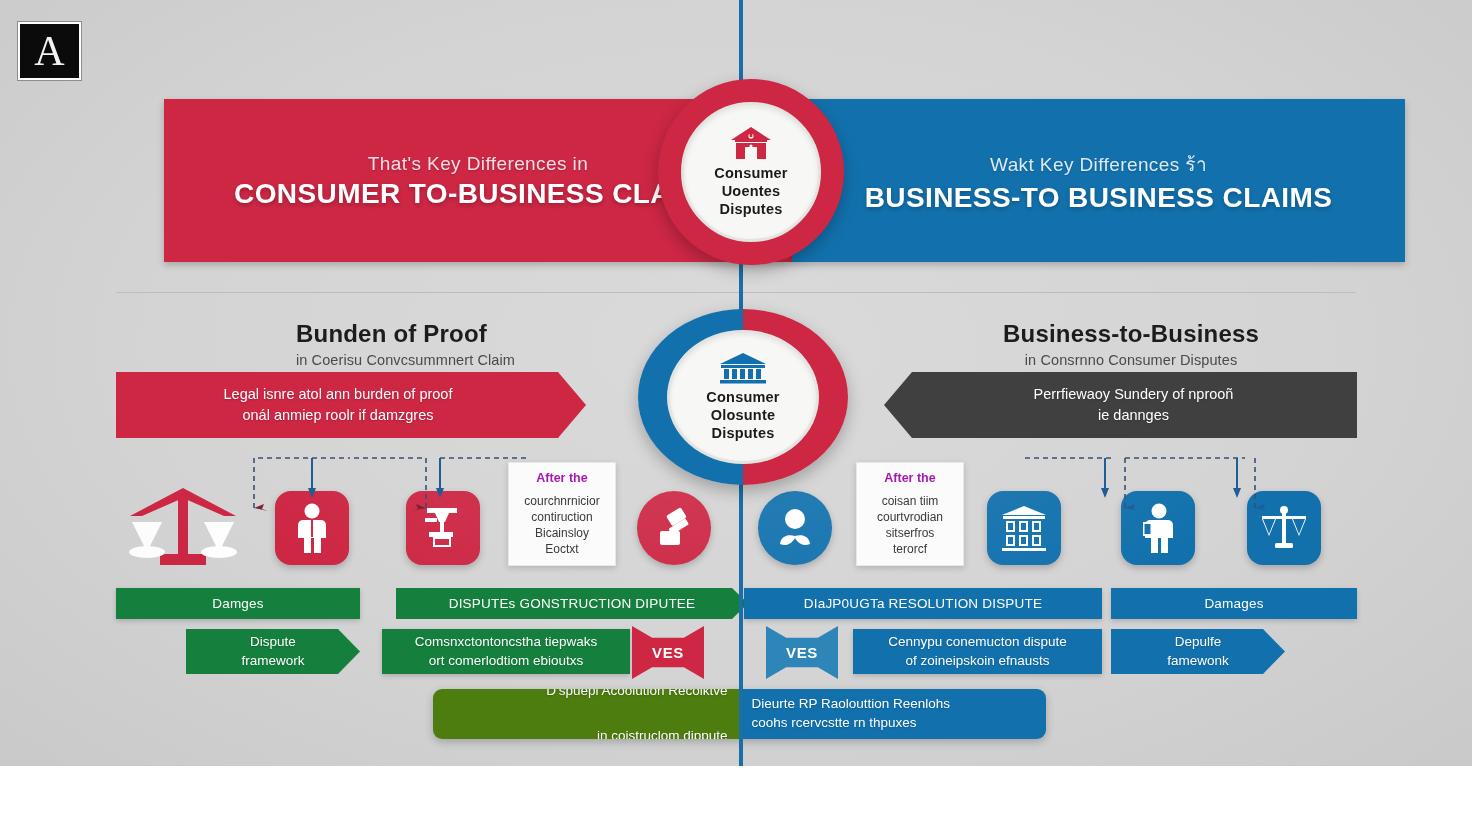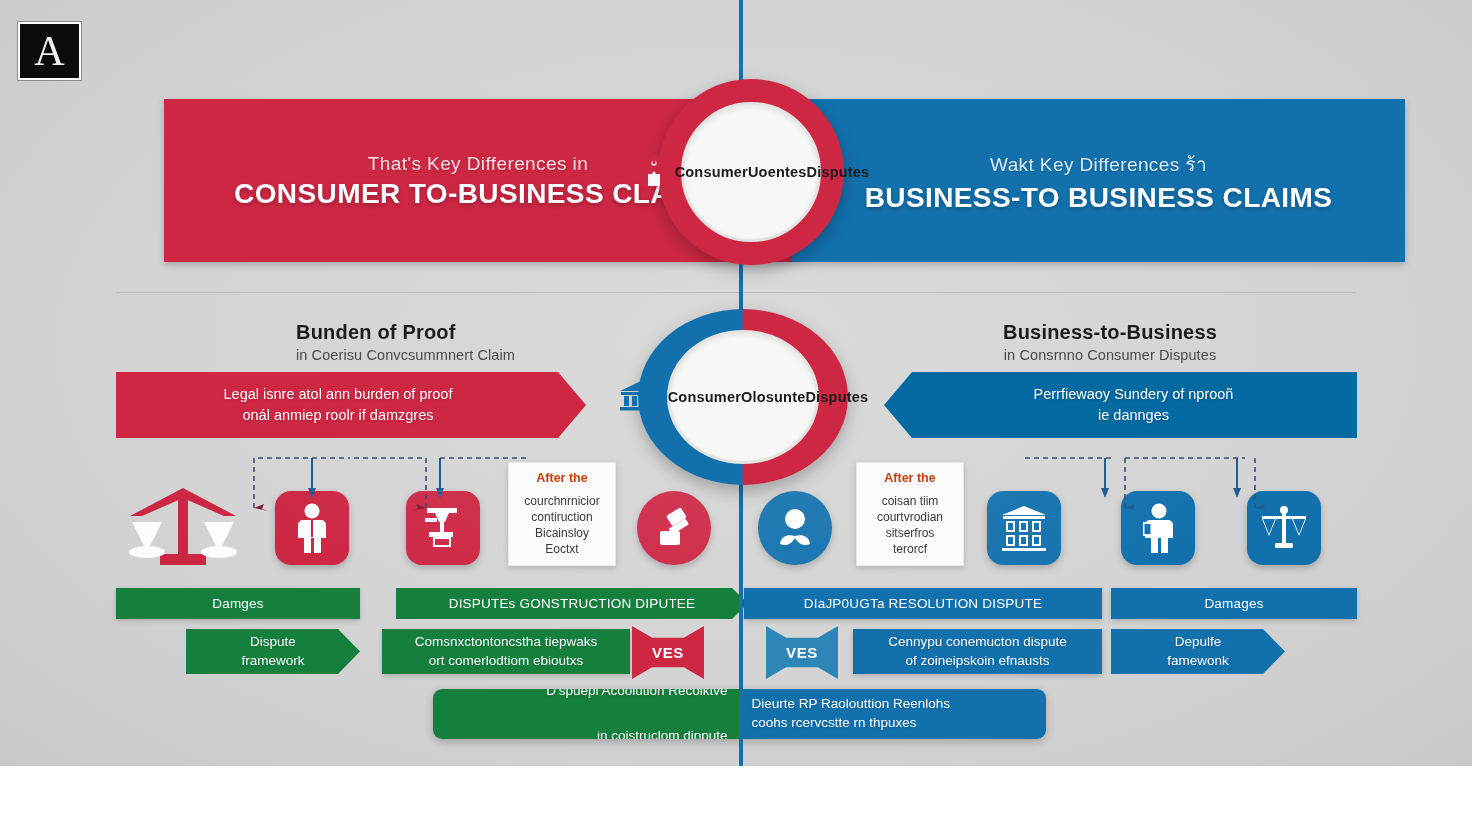--- a/index.html
+++ b/index.html
@@ -113,42 +113,42 @@
   #hub-mid {
     left: 638px; top: 309px;
     width: 210px; height: 176px;
     border-radius: 50%;
     background: linear-gradient(to right, #1271ad 0%, #1271ad 49%, #cd2744 51%, #cd2744 100%);
   }
   .hub-inner {
     background: #f7f7f5;
     border-radius: 50%;
     border: 3px solid #e3e3e0;
-    display: flex; flex-direction: row;
+    display: flex; flex-direction: column;
     align-items: center; justify-content: center;
     text-align: center;
     box-shadow: inset 0 2px 5px rgba(0,0,0,0.08);
   }
   #hub-top .hub-inner { width: 140px; height: 140px; }
   #hub-mid .hub-inner { width: 152px; height: 134px; }
   .hub-label {
     font-size: 14.5px;
     font-weight: bold;
     color: #1b1b1b;
     line-height: 1.25;
     letter-spacing: 0.2px;
   }
   .hub-glyph { margin-bottom: 4px; display: block; }
 
   
   .sect-head { position: absolute; z-index: 2; }
   #sect-left  { left: 296px; top: 320px; text-align: left; }
   #sect-right { left: 1003px; top: 320px; text-align: center; }
   .sect-title {
-    font-size: 20px; font-weight: bold; color: #1c1c1c;
+    font-size: 24px; font-weight: bold; color: #1c1c1c;
     line-height: 1.2; letter-spacing: 0.2px;
   }
   .sect-sub {
     font-size: 14.5px; color: #4a4a4a; margin-top: 3px; letter-spacing: 0.1px;
   }
   
   #rule {
     position: absolute; left: 116px; top: 292px;
     width: 1240px; height: 1px; background: #bdbdbd; z-index: 1;
   }
@@ -160,21 +160,21 @@
     text-align: center; z-index: 2;
     box-shadow: 0 3px 6px rgba(0,0,0,0.2);
     color: #ffffff; font-size: 14.5px; line-height: 1.45;
   }
   #bar-left {
     left: 116px; width: 470px; background: #cd2744;
     clip-path: polygon(0 0, calc(100% - 28px) 0, 100% 50%, calc(100% - 28px) 100%, 0 100%);
     padding-right: 26px;
   }
   #bar-right {
-    left: 884px; width: 473px; background: #0369a1;
+    left: 884px; width: 473px; background: #404040;
     clip-path: polygon(28px 0, 100% 0, 100% 100%, 28px 100%, 0 50%);
     padding-left: 26px;
   }
   .arrowbar span { display: block; text-shadow: 0 1px 2px rgba(0,0,0,0.2); }
   .ic {
     position: absolute;
     display: flex; align-items: center; justify-content: center;
   }
   .ic-sq {
     width: 74px; height: 74px; border-radius: 16px;
@@ -193,21 +193,21 @@
     position: absolute;
     width: 108px; height: 104px;
     background: #fbfbfb;
     border: 1px solid #e8e8e8;
     box-shadow: 0 2px 6px rgba(0,0,0,0.17);
     display: flex; flex-direction: column;
     align-items: center; justify-content: center;
     text-align: center; padding: 5px 6px; z-index: 4;
   }
   .infocard .ic-title {
-    font-size: 12.5px; font-weight: bold; color: #c2410c; margin-bottom: 8px;
+    font-size: 12.5px; font-weight: bold; color: #a21caf; margin-bottom: 8px;
   }
   .infocard .ic-line {
     font-size: 12px; color: #3a3a3a; line-height: 1.35;
   }
 
   
   .conn { position: absolute; z-index: 1; pointer-events: none; }
 
   
   .labelbar {
@@ -251,21 +251,21 @@
     box-shadow: 0 3px 8px rgba(0,0,0,0.22);
   }
   .bp-half {
     flex: 1 1 50%;
     display: flex; flex-direction: column;
     align-items: center; justify-content: center;
     color: #ffffff; font-size: 13.5px; line-height: 1.4;
     text-align: center; padding: 0 8px;
   }
   .bp-half span { display: block; text-shadow: 0 1px 2px rgba(0,0,0,0.2); }
-  #bp-left  { background: #15803d; align-items: flex-end; text-align: right; padding-right: 12px; gap: 26px; }
+  #bp-left  { background: #4d7c0f; align-items: flex-end; text-align: right; padding-right: 12px; gap: 26px; }
   #bp-right { background: #1271ad; align-items: flex-start; text-align: left; padding-left: 12px; }
 
   svg { display: block; }
 </style>
 </head>
 <body>
 
 <div id="stage">
 
   <div id="board">

